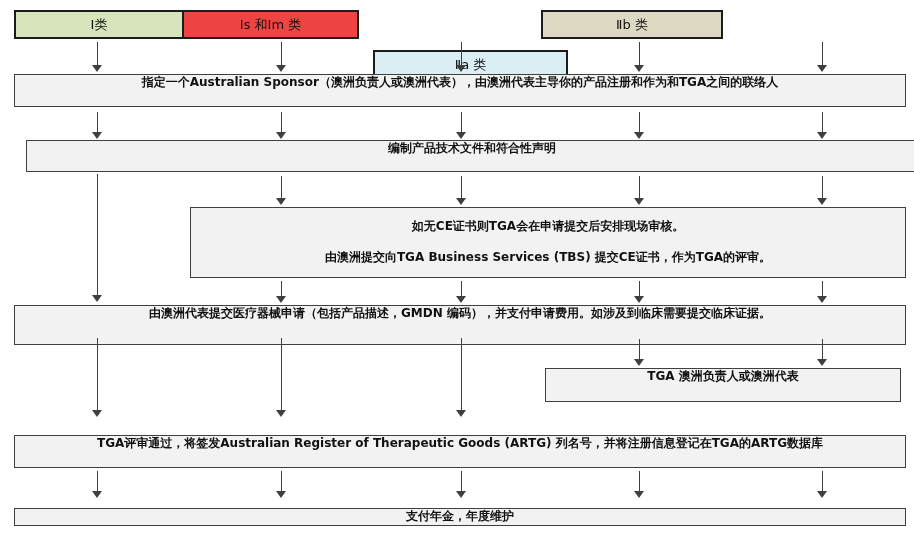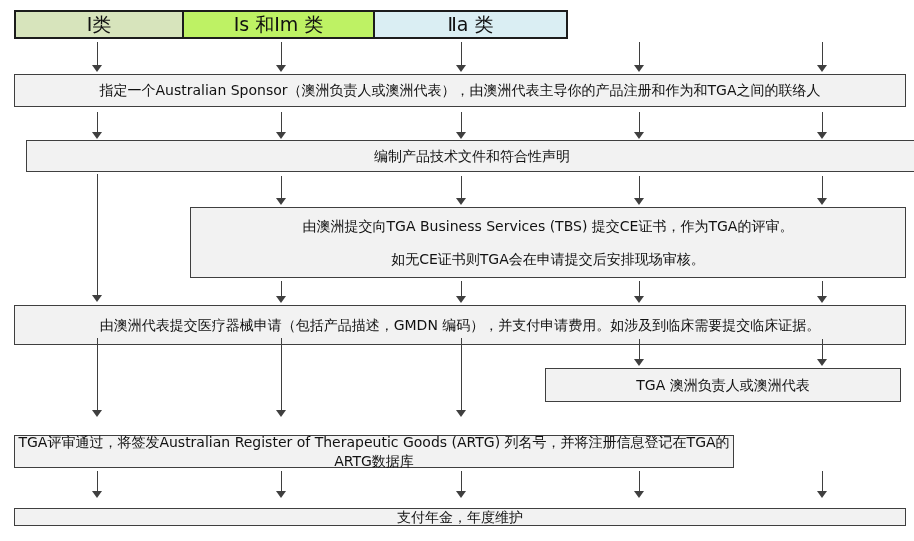--- a/index.html
+++ b/index.html
@@ -3,44 +3,45 @@
 <meta charset="utf-8">
 <style>
   html,body{margin:0;padding:0;background:#ffffff;}
   .canvas{
     position:relative;width:914px;height:541px;background:#ffffff;
     font-family:"DejaVu Sans",sans-serif;color:#111111;overflow:hidden;
   }
   .cat{
     position:absolute;top:10px;height:29px;box-sizing:border-box;
     border:2px solid #1c1c1c;display:flex;align-items:center;justify-content:center;
-    font-size:19px;line-height:1;white-space:nowrap;
+    font-size:13px;line-height:1;white-space:nowrap;
   }
   .box{
     position:absolute;box-sizing:border-box;background:#f2f2f2;
-    border:1.5px solid #3f3f3f;display:flex;align-items:center;justify-content:center;
-    font-size:14px;text-align:center;line-height:1.3;
+    border:1.5px solid #3f3f3f;display:flex;justify-content:center;
+    font-size:12px;text-align:center;line-height:1.3;font-weight:bold;
   }
   .box.multi{flex-direction:column;justify-content:center;gap:15px;}
   .arrow{position:absolute;width:10px;}
   .arrow .shaft{display:block;position:absolute;left:4.5px;top:0;bottom:6px;width:1px;background:#3f3f3f;}
   .arrow .head{
     display:block;position:absolute;bottom:0;left:0;width:0;height:0;
     border-left:5px solid transparent;border-right:5px solid transparent;border-top:7px solid #3f3f3f;
   }
   span[data-bind]{display:block;}
 </style>
 </head>
 <body>
 
 <div class="canvas">
 
   <div class="cat" style="left: 14px; width: 170px; background: rgb(215, 228, 188);" data-bind="categories.0.label">Ⅰ类</div>
-  <div class="cat" style="left: 182px; width: 193px; background: #bef264;" data-bind="categories.1.label">Ⅰs 和Ⅰm 类</div>
-  <div class="cat" style="left: 373px; width: 195px; background: rgb(218, 238, 243);" data-bind="categories.2.label">Ⅱa 类</div>
+  <div class="cat" style="left: 182px; width: 177px; background: #ef4444;" data-bind="categories.1.label">Ⅰs 和Ⅰm 类</div>
+  <div class="cat" style="left: 373px; width: 195px; background: rgb(218, 238, 243); margin-top: 40px;" data-bind="categories.2.label">Ⅱa 类</div>
+  <div class="cat" style="left: 541px; width: 182px; background: rgb(221, 217, 195);" data-bind="categories.3.label">Ⅱb 类</div>
 
   <div class="arrow" style="left:92px;top:42px;height:30px">
       <i class="shaft"></i>
       <i class="head"></i>
     </div>
   <div class="arrow" style="left:276px;top:42px;height:30px">
       <i class="shaft"></i>
       <i class="head"></i>
     </div>
   <div class="arrow" style="left:456px;top:42px;height:30px">
@@ -101,22 +102,22 @@
   <div class="arrow" style="left:634px;top:176px;height:29px">
       <i class="shaft"></i>
       <i class="head"></i>
     </div>
   <div class="arrow" style="left:817px;top:176px;height:29px">
       <i class="shaft"></i>
       <i class="head"></i>
     </div>
 
   <div class="box multi" style="left:190px;top:207px;width:716px;height:71px">
+    <span data-bind="flow.tbs_submit.line2">如无CE证书则TGA会在申请提交后安排现场审核。</span>
     <span data-bind="flow.tbs_submit.line1">由澳洲提交向TGA Business Services (TBS) 提交CE证书，作为TGA的评审。</span>
-    <span data-bind="flow.tbs_submit.line2">如无CE证书则TGA会在申请提交后安排现场审核。</span>
   </div>
 
   <div class="arrow" style="left:276px;top:281px;height:22px">
       <i class="shaft"></i>
       <i class="head"></i>
     </div>
   <div class="arrow" style="left:456px;top:281px;height:22px">
       <i class="shaft"></i>
       <i class="head"></i>
     </div>
@@ -152,21 +153,21 @@
     </div>
   <div class="arrow" style="left:817px;top:339px;height:27px">
       <i class="shaft"></i>
       <i class="head"></i>
     </div>
 
   <div class="box" style="left:545px;top:368px;width:356px;height:34px">
     <span data-bind="flow.design_review">TGA 澳洲负责人或澳洲代表</span>
   </div>
 
-  <div class="box" style="left:14px;top:435px;width:720px;height:33px">
+  <div class="box" style="left:14px;top:435px;width:892px;height:33px">
     <span data-bind="flow.artg_listing">TGA评审通过，将签发Australian Register of Therapeutic Goods (ARTG) 列名号，并将注册信息登记在TGA的ARTG数据库</span>
   </div>
 
   <div class="arrow" style="left:92px;top:471px;height:27px">
       <i class="shaft"></i>
       <i class="head"></i>
     </div>
   <div class="arrow" style="left:276px;top:471px;height:27px">
       <i class="shaft"></i>
       <i class="head"></i>

